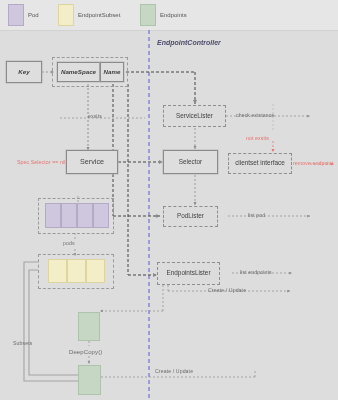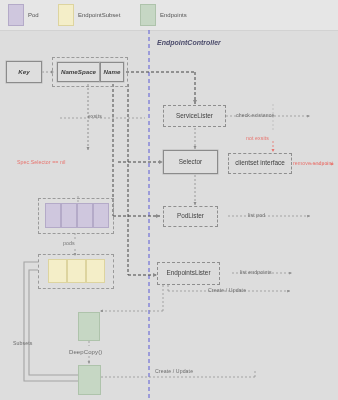--- a/index.html
+++ b/index.html
@@ -179,20 +179,21 @@
   <div class="title-it" style="left:157px;top:39px;">EndpointController</div>
 
   <div class="node solid-node nm" style="left:6px;top:61px;width:36px;height:22px;">Key</div>
 
   <div class="dashed-group" style="left:52px;top:57px;width:76px;height:30px;"></div>
   <div class="node solid-node nm" style="left:57px;top:62px;width:43px;height:20px;">NameSpace</div>
   <div class="node solid-node nm" style="left:100px;top:62px;width:24px;height:20px;">Name</div>
 
   <div class="node dashed-node nm2" style="left:163px;top:105px;width:63px;height:22px;">ServiceLister</div>
 
+  <div class="node solid-node nm3" style="left:66px;top:150px;width:52px;height:24px;">Service</div>
 
   <div class="node solid-node nm2" style="left:163px;top:150px;width:55px;height:24px;">Selector</div>
 
   <div class="node dashed-node nm2" style="left:228px;top:153px;width:64px;height:21px;">clientset interface</div>
 
   <div class="node dashed-node nm2" style="left:163px;top:206px;width:55px;height:21px;">PodLister</div>
 
   <div class="node dashed-node nm2" style="left:157px;top:262px;width:63px;height:23px;">EndpointsLister</div>
 
   <div class="dashed-group" style="left:38px;top:198px;width:76px;height:36px;"></div>

